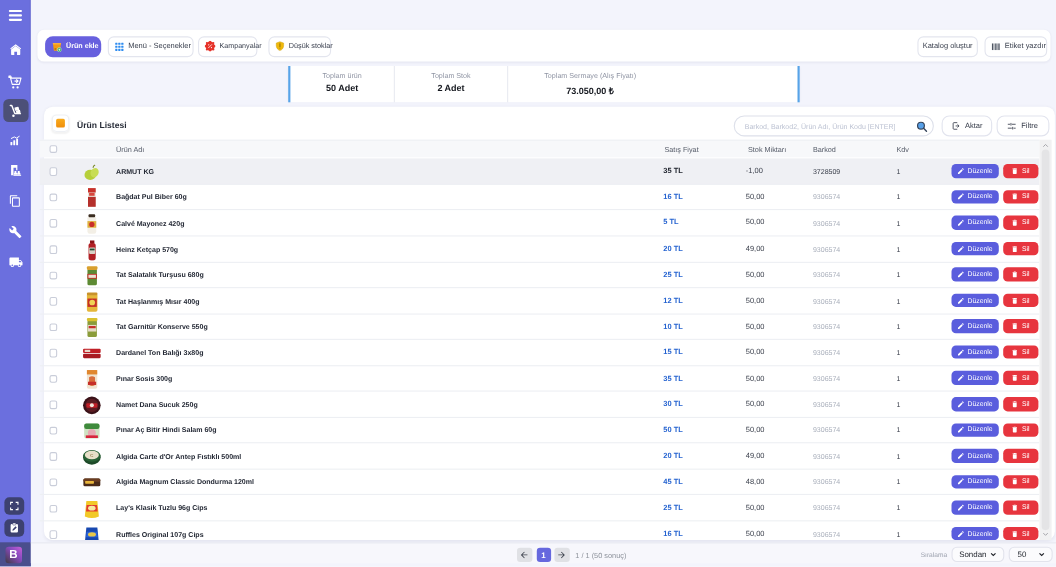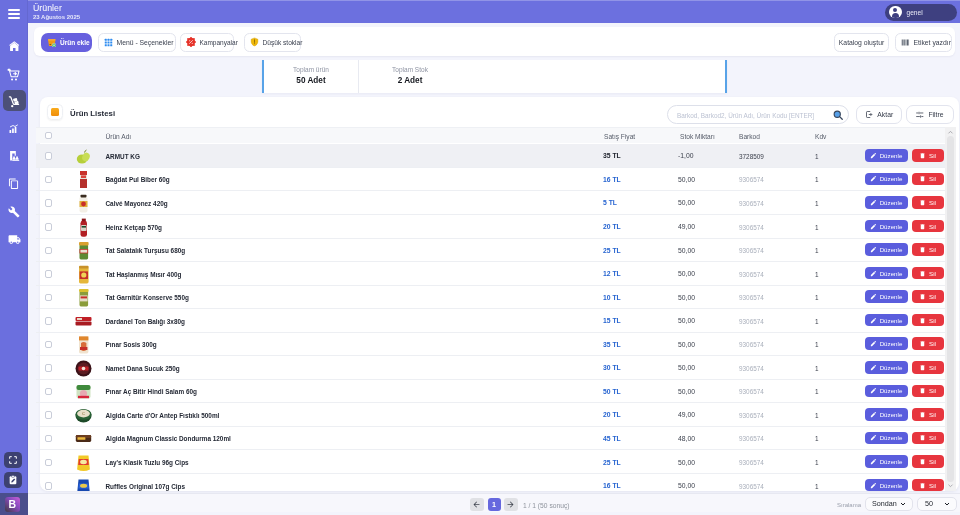--- a/index.html
+++ b/index.html
@@ -78,28 +78,20 @@
 #foot {position:absolute;left:28px;top:492.5px;width:932px;height:19px;background:#f7f7fc;border-top:1px solid #e7e8f1;}
 .pgbtn {position:absolute;top:4.5px;width:13.5px;height:12.5px;background:#e0e1e5;border-radius:3px;display:flex;align-items:center;justify-content:center;}
 #pg1 {position:absolute;left:459.5px;top:4.5px;width:13px;height:12.5px;background:#6668de;border-radius:3px;color:#fff;font-size:7.2px;font-weight:bold;display:flex;align-items:center;justify-content:center;}
 #pgtxt {position:absolute;left:495px;top:8px;font-size:6.7px;color:#8e939c;}
 #srt {position:absolute;left:765px;width:68px;text-align:right;top:8px;font-size:6px;color:#9ba0ad;}
 .sel {position:absolute;top:3px;height:14px;background:#fbfbfd;border:1px solid #e2e3ec;border-radius:5px;font-size:7.2px;color:#1e222a;display:flex;align-items:center;}
 .sel svg {margin-left:auto;}
 </style></head>
 <body>
 <div id="page">
-<div id="hdr">
-  <div class="ttl">Ürünler</div>
-  <div class="sub">23 Ağustos 2025</div>
-  <div id="chip">
-        <span class="av"></span>
-        <span class="cnm">genel</span>
-      </div>
-</div>
 <div id="sb">
   <div class="ham">
         <i></i>
         <i></i>
         <i></i>
       </div>
   <div class="act"></div>
   <div class="sic" style="top:38.5px;"><svg width="12.5" height="12.5" viewBox="0 0 24 24" fill="#fff">
           <path d="M12 5.2 4 11.5V20a1 1 0 0 0 1 1h4.6v-5.6h4.8V21H19a1 1 0 0 0 1-1v-8.5z"></path>
           <path d="M2.5 9.8 12 2.5l9.5 7.3-1.2 1.5L12 5 3.7 11.3z"></path>
@@ -206,20 +198,24 @@
 
 <div id="stats">
   <div class="cell" style="width:94px;">
         <span class="lb">Toplam ürün</span>
         <span class="vl">50 Adet</span>
       </div>
   <div class="cell" style="width:103px;">
         <span class="lb">Toplam Stok</span>
         <span class="vl">2 Adet</span>
       </div>
+  <div class="cell" style="width:150px;">
+        <span class="lb">Toplam Sermaye (Alış Fiyatı)</span>
+        <span class="vl">73.050,00 ₺</span>
+      </div>
 </div>
 
 <div id="card">
   <div class="badge">
         <b></b>
       </div>
   <div class="cttl">Ürün Listesi</div>
   <div id="search">
         <span class="ph">Barkod, Barkod2, Ürün Adı, Ürün Kodu [ENTER]</span>
     <svg style="position:absolute;right:4.5px;top:3.5px;" width="12" height="12" viewBox="0 0 24 24">

